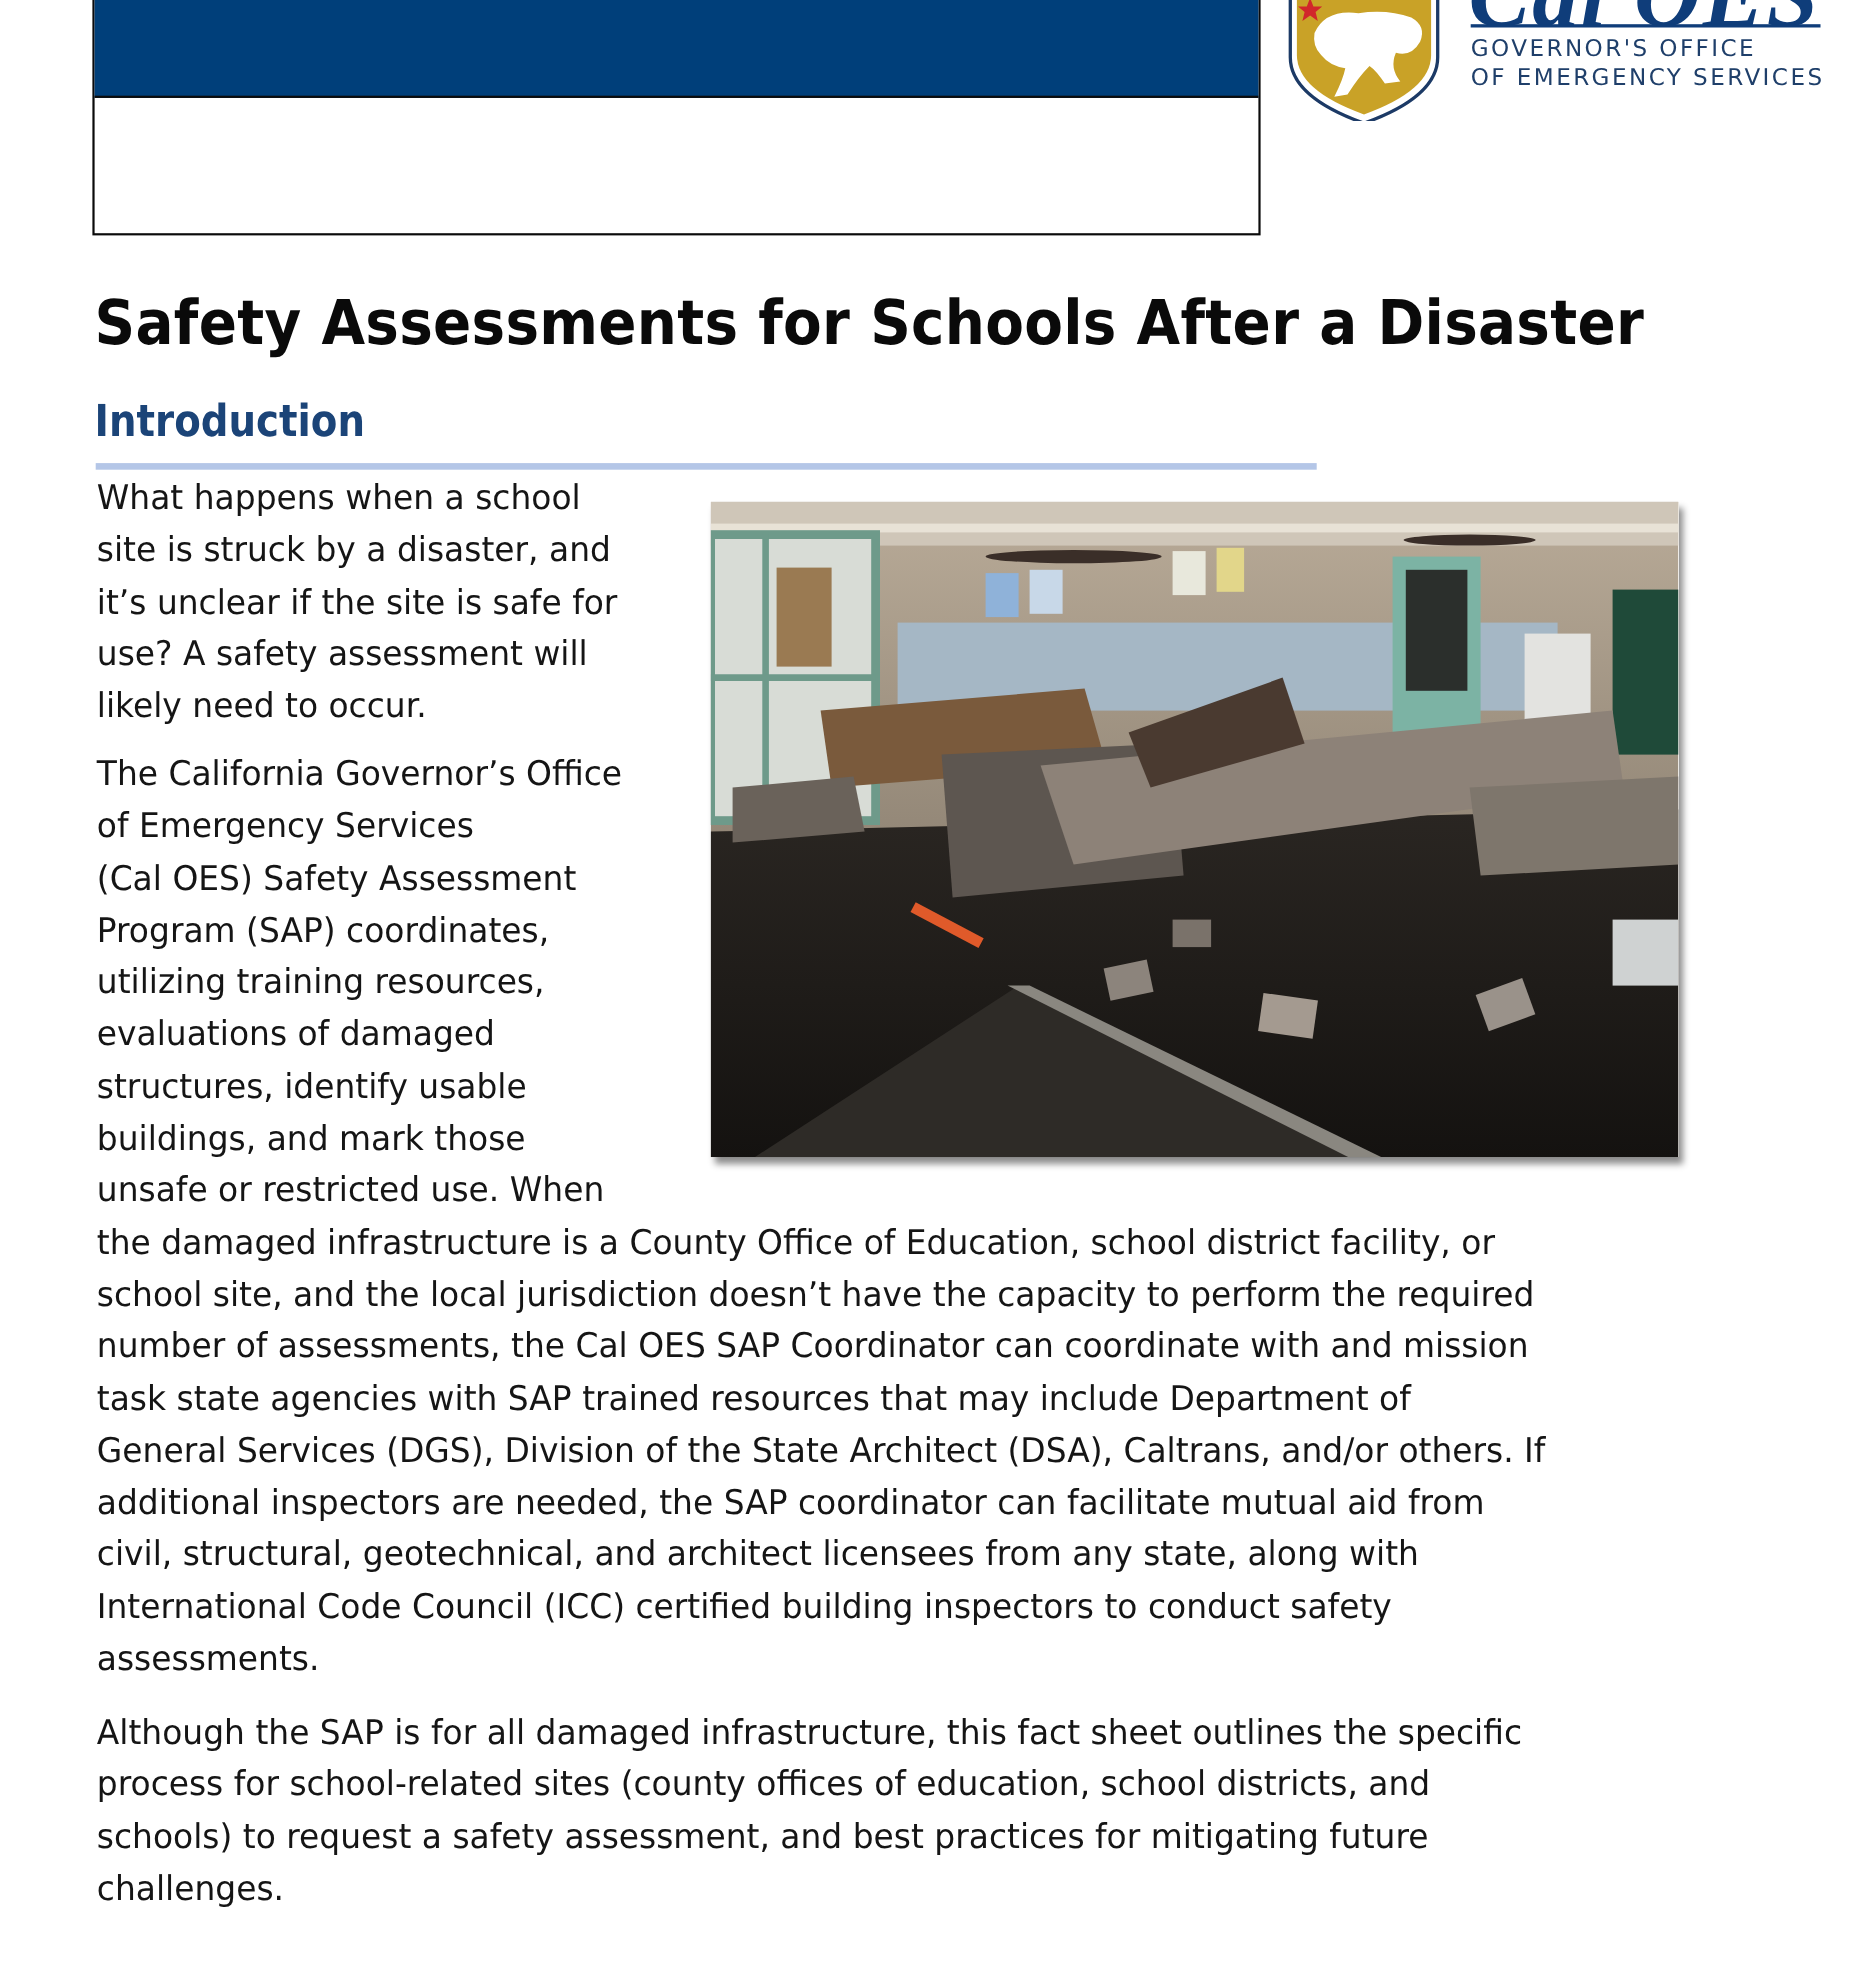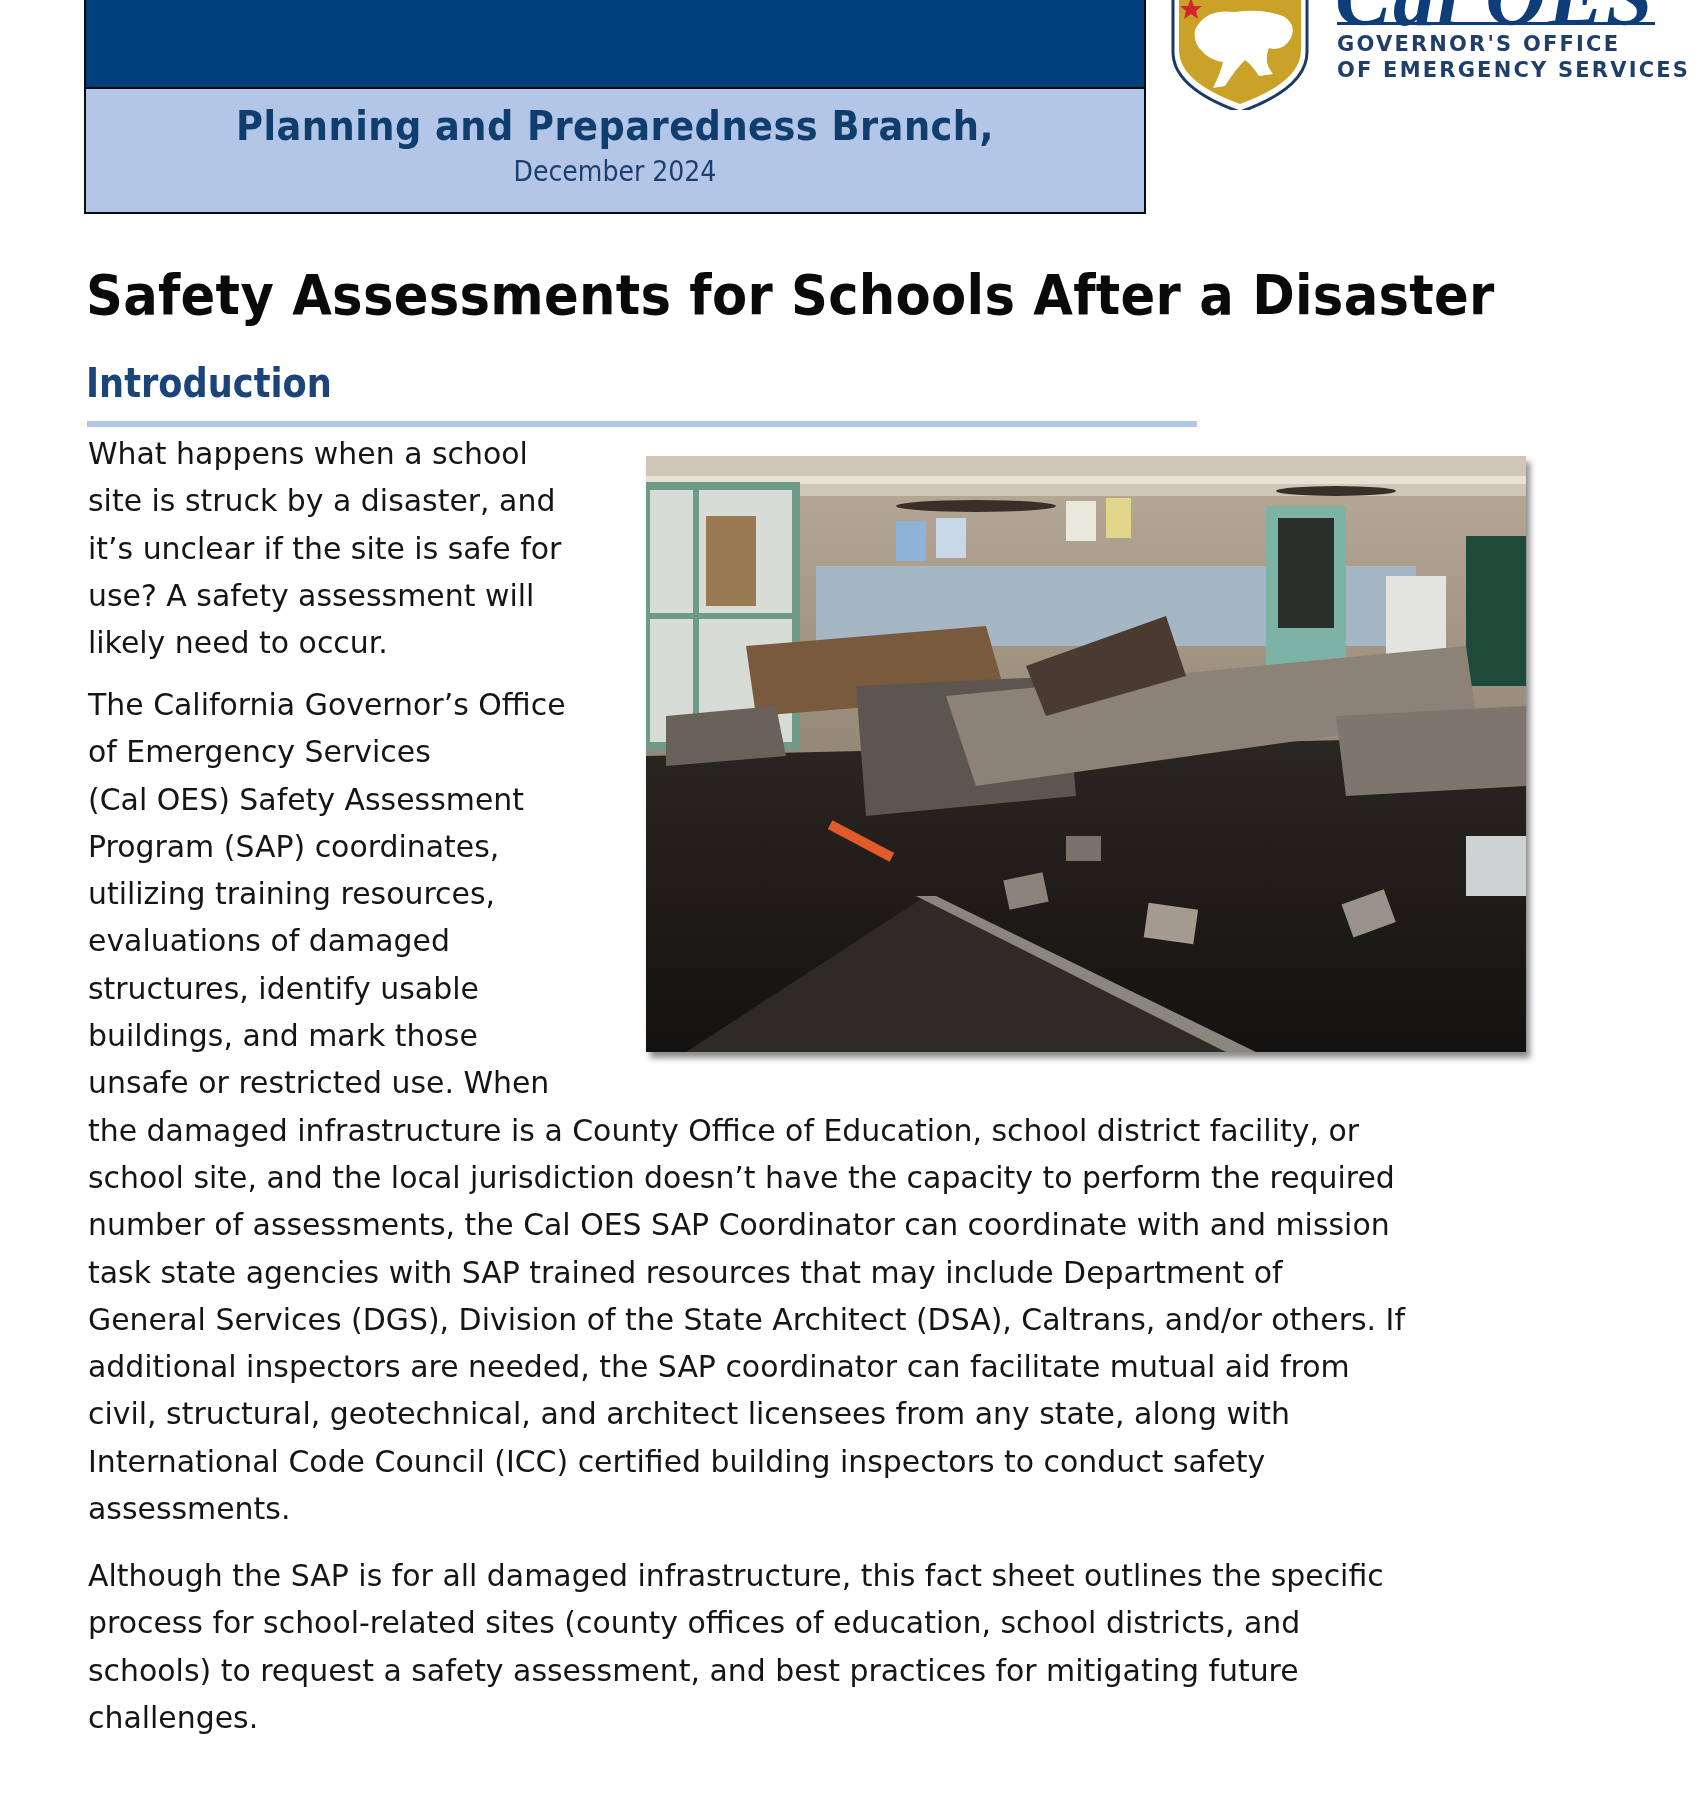--- a/index.html
+++ b/index.html
@@ -31,21 +31,21 @@
 
     .logo { position: absolute; left: 1165px; top: -10px; width: 510px; height: 130px; }
     .shield { position: absolute; left: 0; top: 0; width: 150px; height: 120px; }
     .logo-word {
       position: absolute; left: 170px; top: -42px; font-family: "Liberation Serif", serif;
       font-size: 84px; font-weight: bold; color: #0f3d7a; letter-spacing: 2px; white-space: nowrap;
       font-style: italic;
     }
     .logo-rule { position: absolute; left: 172px; top: 32px; width: 318px; height: 3px; background: #0f3d7a; }
     .logo-line {
-      position: absolute; left: 172px; font-family: "DejaVu Sans", sans-serif; font-weight: bold;
+      position: absolute; left: 172px; font-family: "DejaVu Sans", sans-serif; font-weight: normal;
       font-size: 21px; color: #1f3f6a; letter-spacing: 2.2px; white-space: nowrap;
     }
     .logo-line.l1 { top: 42px; }
     .logo-line.l2 { top: 68px; }
 
     .title {
       position: absolute; left: 86px; top: 262px; margin: 0;
       font-family: "DejaVu Sans", sans-serif; font-weight: bold; font-size: 56px; color: #0a0a0a;
       white-space: nowrap; transform: scaleX(0.915); transform-origin: left center; letter-spacing: 0.3px;
     }
@@ -70,24 +70,20 @@
     .line { display: block; }
     .p1 { top: 430px; }
     .p2 { top: 681px; }
     .p3 { top: 1552px; }
   </style>
 </head>
 <body>
 
 <div class="header-box">
   <div class="header-band"></div>
-  <div class="header-sub">
-    <div class="branch">Planning and Preparedness Branch,</div>
-    <div class="date">December 2024</div>
-  </div>
 </div>
 
 <div class="logo">
   <svg class="shield" viewBox="0 0 150 120">
     <path d="M8 -20 L142 -20 L142 62 Q142 98 75 122 Q8 98 8 62 Z" fill="#ffffff" stroke="#1c3a66" stroke-width="3"></path>
     <path d="M14 -20 L136 -20 L136 60 Q136 92 75 114 Q14 92 14 60 Z" fill="#c9a227"></path>
     <path d="M30 40 Q40 18 70 22 Q96 18 118 26 Q132 34 126 48 Q118 62 104 58 Q98 72 108 84 L94 86 Q86 74 80 70 Q70 80 60 96 L48 98 Q56 82 58 72 Q44 70 36 60 Q28 52 30 40 Z" fill="#ffffff"></path>
     <polygon points="26,8 29,16 37,16 31,21 33,29 26,24 19,29 21,21 15,16 23,16" fill="#d1262b"></polygon>
   </svg>
   <div class="logo-word">Cal OES</div>

